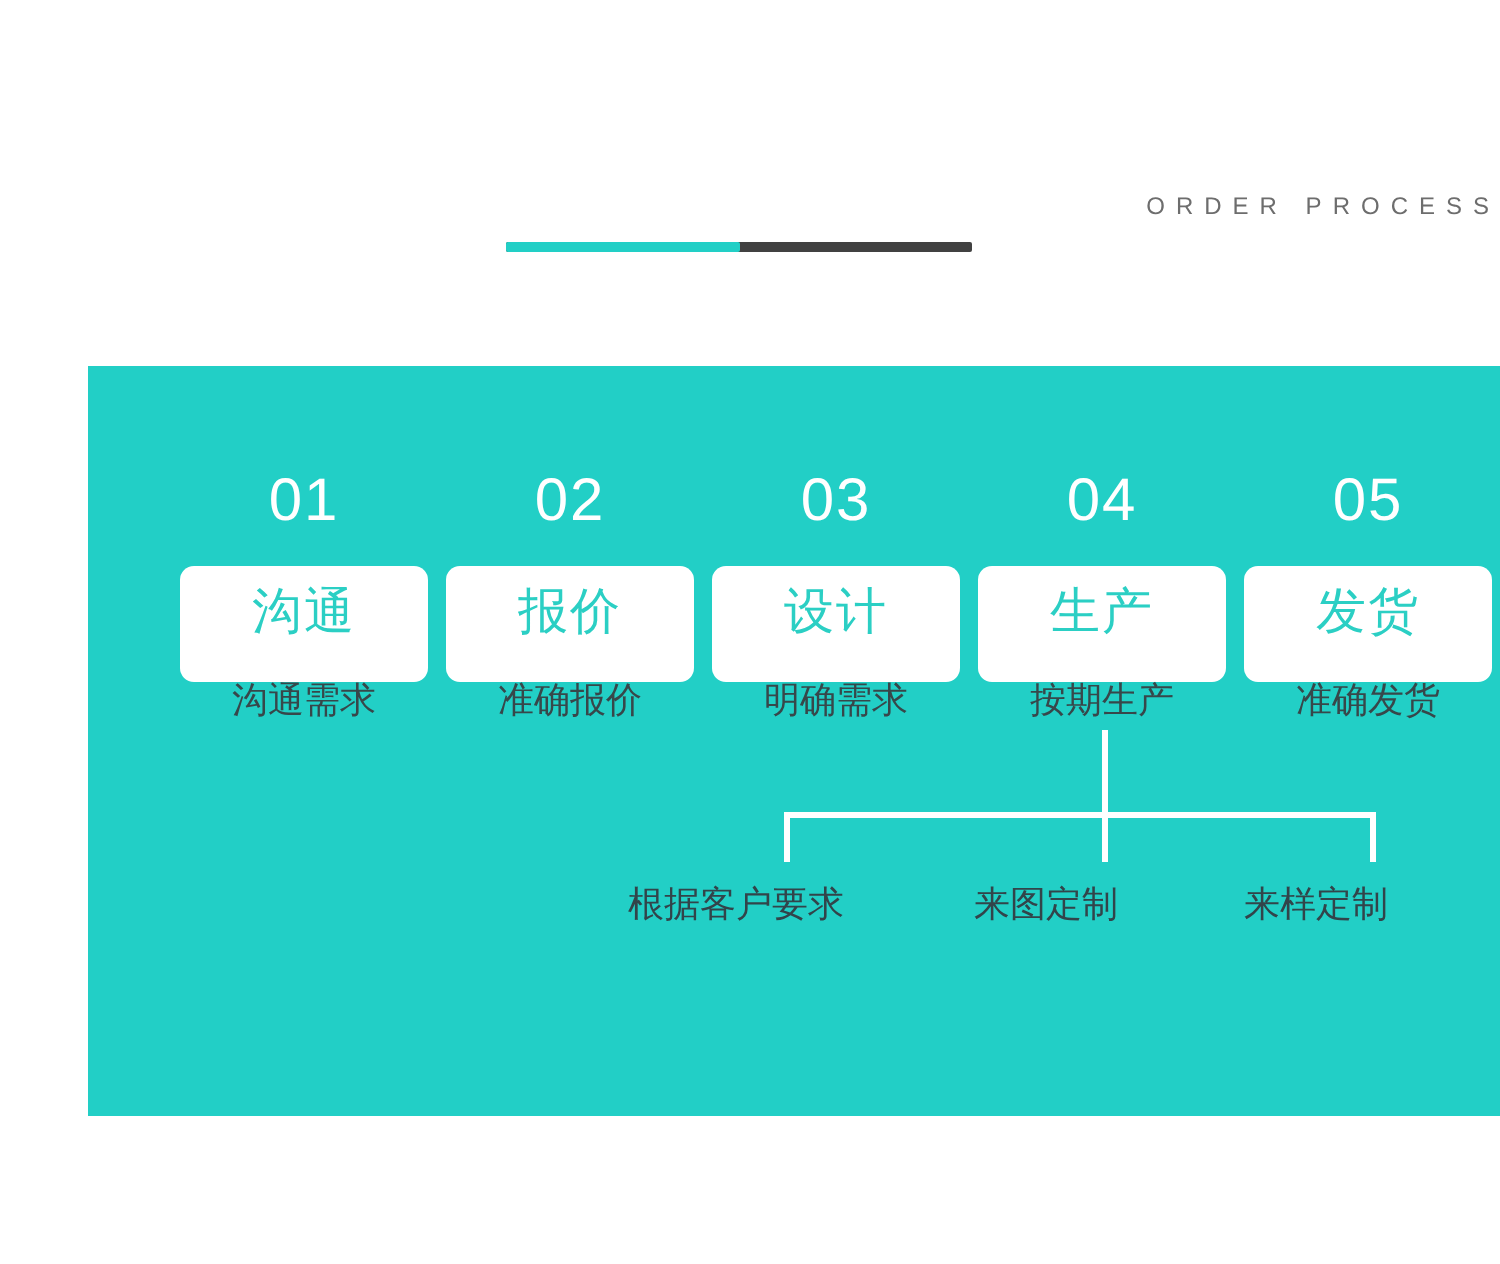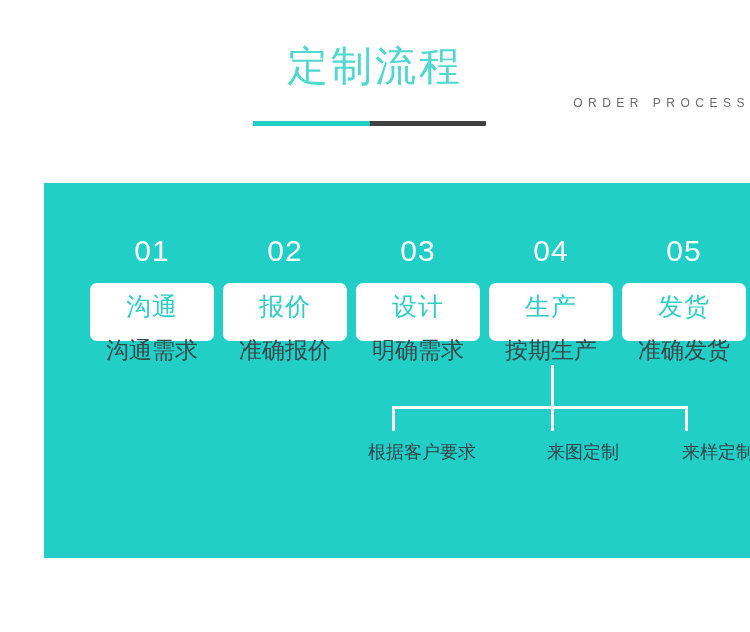--- a/index.html
+++ b/index.html
@@ -116,21 +116,21 @@
     color: #2bcfc4;
     font-weight: 400;
     letter-spacing: 1px;
   }
   .step-caption {
     position: absolute;
     left: -10px;
     top: 155px;
     width: 144px;
     text-align: center;
-    font-size: 23px;
+    font-size: 18px;
     line-height: 24px;
     color: #37474a;
     font-weight: 400;
   }
 
   
   .conn {
     position: absolute;
     background: #ffffff;
   }
@@ -161,21 +161,21 @@
   .conn-drop-right {
     left: 641px;
     top: 223px;
     width: 3px;
     height: 25px;
   }
 
   
   .opt {
     position: absolute;
-    text-align: right;
+    text-align: left;
     font-size: 18px;
     line-height: 28px;
     color: #32444a;
     font-weight: 400;
   }
   .opt-a { left: 270px; top: 255px; width: 162px; }
   .opt-b { left: 443px; top: 255px; width: 132px; }
   .opt-c { left: 578px; top: 255px; width: 132px; }
 
   
@@ -185,21 +185,20 @@
     top: 558px;
     width: 750px;
     height: 74px;
     background: #ffffff;
   }
 </style>
 </head>
 <body>
 
 <div class="header">
-  <div class="header-title">定制流程</div>
   <div class="header-subtitle">ORDER PROCESS</div>
   <div class="header-rule">
     <div class="header-rule-accent"></div>
   </div>
 </div>
 
 <div class="panel">
 
   <div class="step" style="left:46px;">
     <div class="step-number">01</div>

